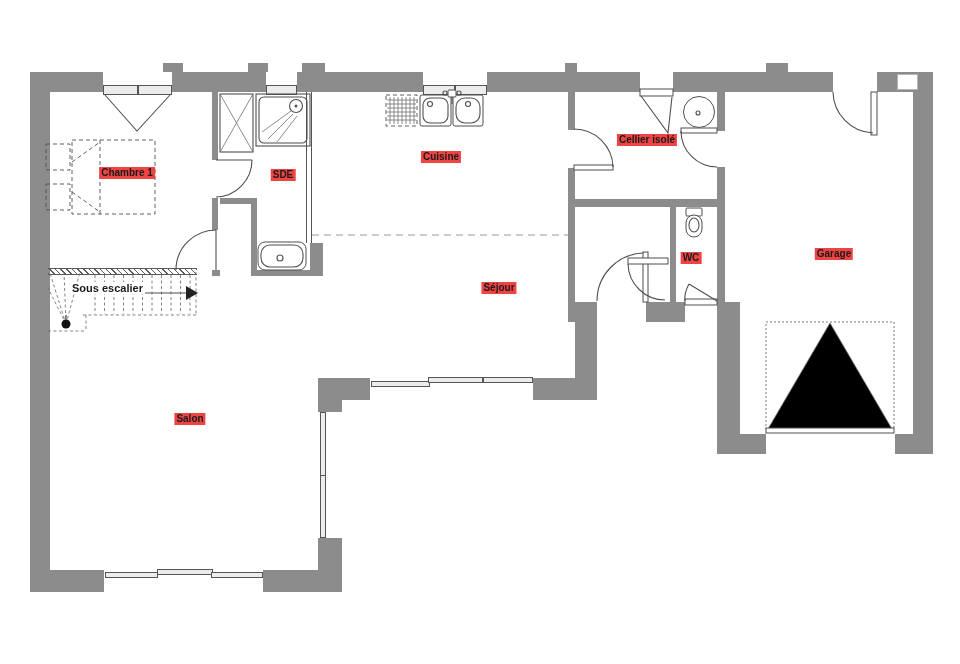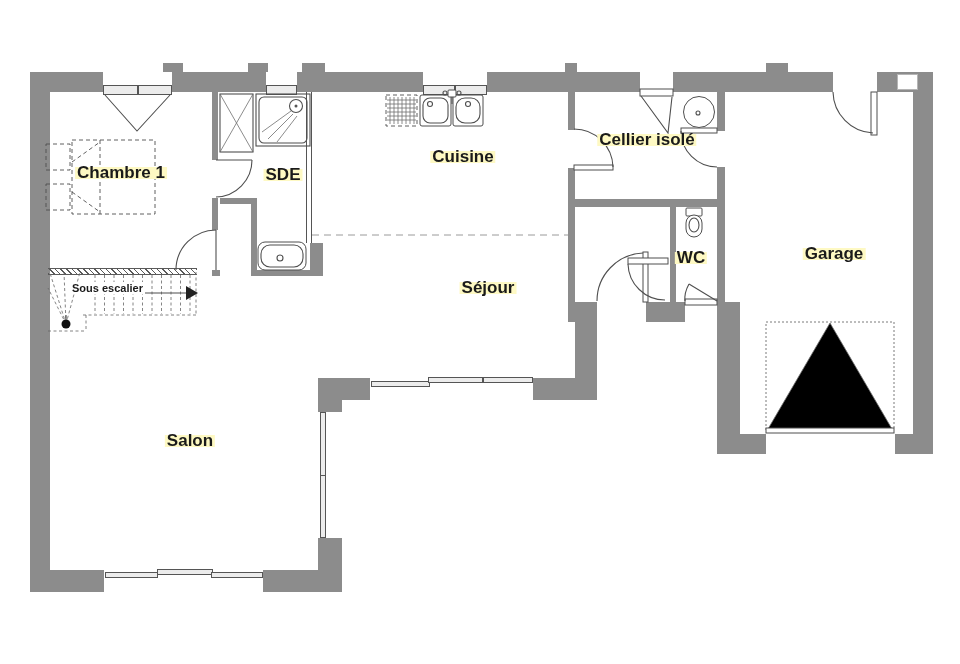--- a/index.html
+++ b/index.html
@@ -14,22 +14,22 @@
          border-top:1px solid #5a5a5a;border-bottom:1px solid #5a5a5a;box-sizing:border-box;}
   .inset{position:absolute;background:#fff;border:1px solid #b5b5b5;box-sizing:border-box;}
   svg{position:absolute;left:0;top:0;}
   .s{stroke:var(--line);stroke-width:1.1;fill:none;}
   .thin{stroke-width:0.8;stroke:#6e6e6e;}
   .leaf{fill:#fff;stroke:var(--line);stroke-width:1;}
   .dash{stroke:var(--line);stroke-width:0.9;fill:none;stroke-dasharray:4 3;}
   .dash2{stroke:var(--dash);stroke-width:1;fill:none;stroke-dasharray:7 5;}
   .tread{stroke:#666;stroke-width:0.8;fill:none;stroke-dasharray:3 2.5;}
   .gd-dash{stroke:#7a7a7a;stroke-width:1;fill:none;stroke-dasharray:2 2;}
-  .lbl{position:absolute;transform:translate(-50%,-50%);font-weight:bold;font-size:17px;color:var(--text);
-       background:#fef9c3;padding:0 2px;white-space:nowrap;line-height:12px;}
+  .lbl{position:absolute;transform:translate(-50%,-50%);font-weight:bold;font-size:10px;color:var(--text);
+       background:#ef4444;padding:0 2px;white-space:nowrap;line-height:12px;}
   .lbl-left{position:absolute;font-weight:bold;font-size:11px;color:var(--text);background:#fff;
        padding:0 2px;white-space:nowrap;line-height:12px;}
 </style>
 </head>
 <body>
 
 <div id="plan">
 
   <div class="wall" style="left:30px;top:72px;width:73px;height:20px"></div>
   <div class="wall" style="left:172px;top:72px;width:94px;height:20px"></div>
@@ -208,22 +208,22 @@
       <path class="tread" d="M95,275 V314 M104.5,275 V314 M114,275 V314 M123.5,275 V314 M133,275 V314 M142.5,275 V314 M152,275 V314 M161.5,275 V314 M171,275 V314 M180.5,275 V314 M190,275 V314"></path>
       <path class="tread" d="M196,272 V315 M83,315 H197 M48,331 H86 M86,315 V331"></path>
       <path class="tread" d="M66,324 L48,288 M66,324 L50,273 M66,324 L64,272 M66,324 L80,272"></path>
       <path class="s" d="M82,293 H187"></path>
       <polygon points="186,286 198,293 186,300" fill="#222"></polygon>
       <circle cx="66" cy="324" r="4.5" fill="#111"></circle>
       <path class="s" d="M66,315 V320"></path>
     </g>
   </svg>
 
-  <div class="lbl" style="left:121px;top:173px">Chambre 1</div>
+  <div class="lbl" style="left:127px;top:173px">Chambre 1</div>
   <div class="lbl" style="left:283px;top:175px">SDE</div>
-  <div class="lbl" style="left:463px;top:157px">Cuisine</div>
+  <div class="lbl" style="left:441px;top:157px">Cuisine</div>
   <div class="lbl" style="left:647px;top:140px">Cellier isolé</div>
   <div class="lbl" style="left:691px;top:258px">WC</div>
   <div class="lbl" style="left:834px;top:254px">Garage</div>
-  <div class="lbl" style="left:488px;top:288px">Séjour</div>
-  <div class="lbl" style="left:190px;top:441px">Salon</div>
+  <div class="lbl" style="left:499px;top:288px">Séjour</div>
+  <div class="lbl" style="left:190px;top:419px">Salon</div>
   <div class="lbl-left" style="left:70px;top:282px">Sous escalier</div>
 </div>
 
 </body></html>

